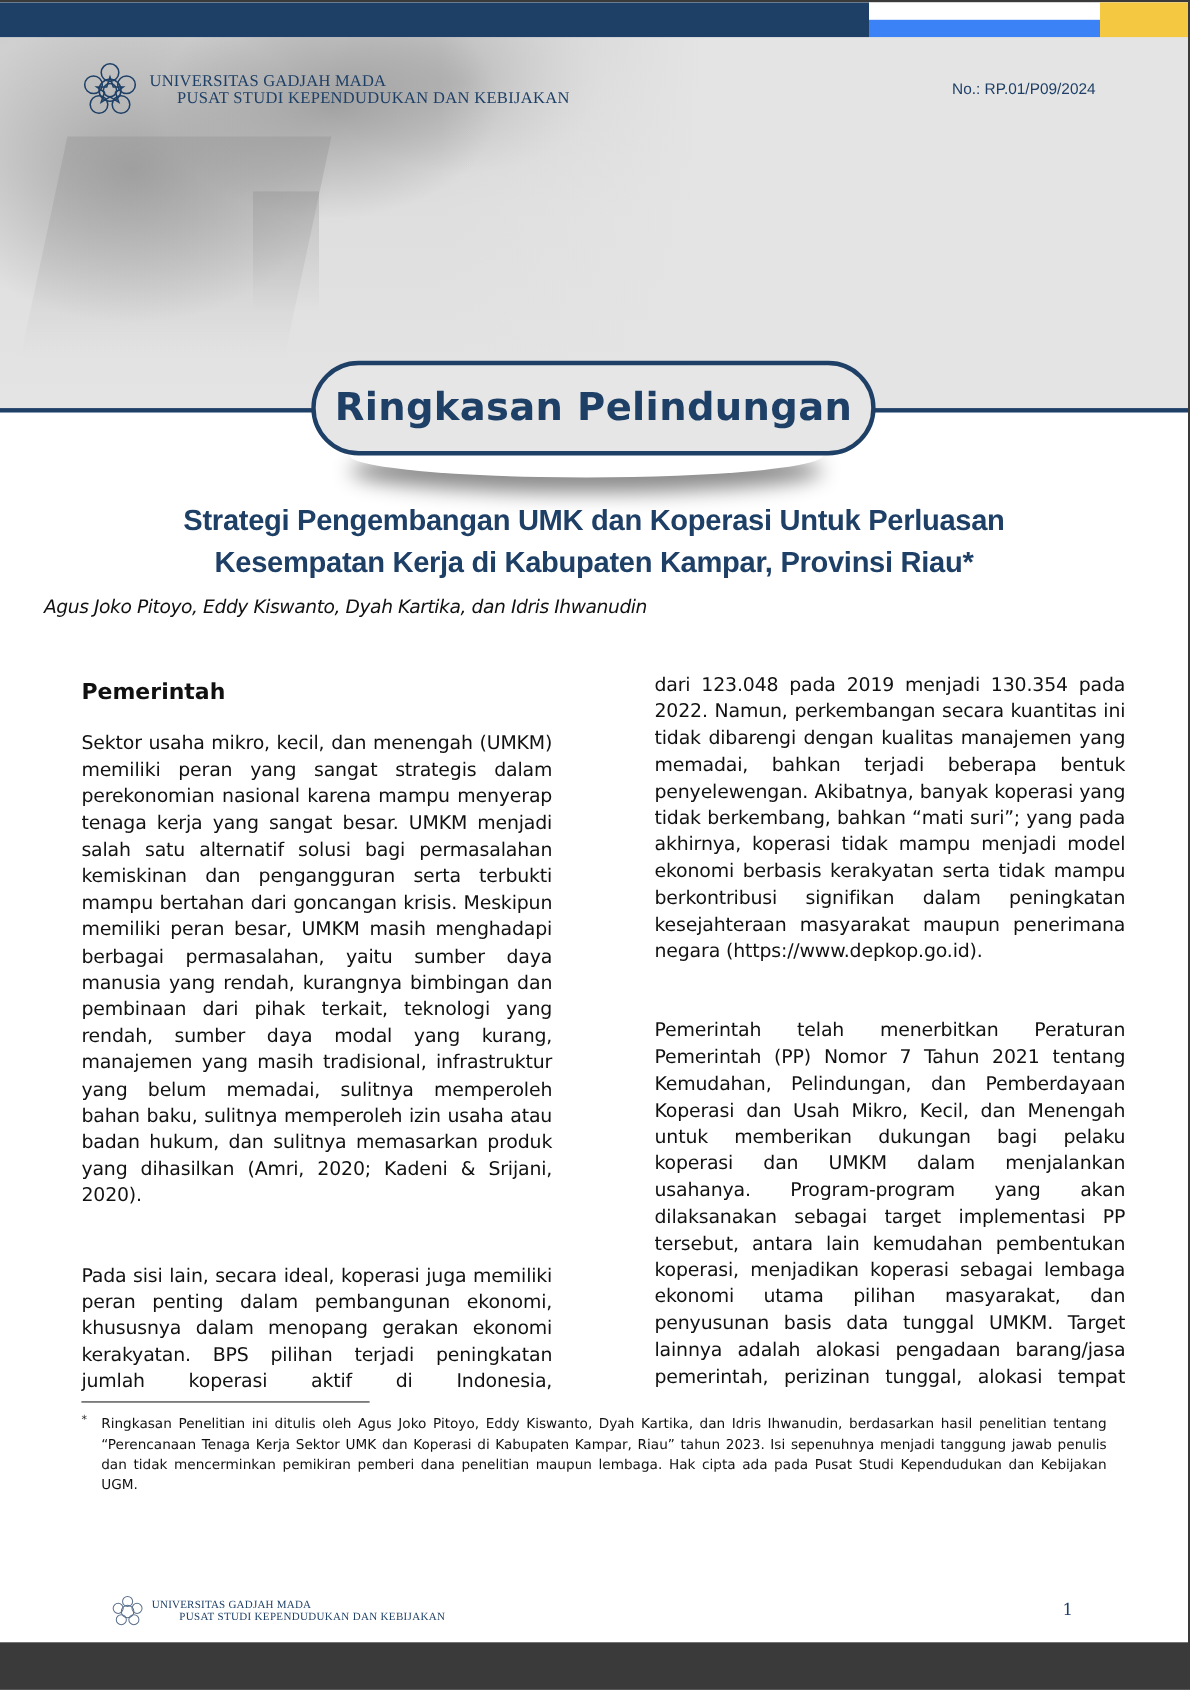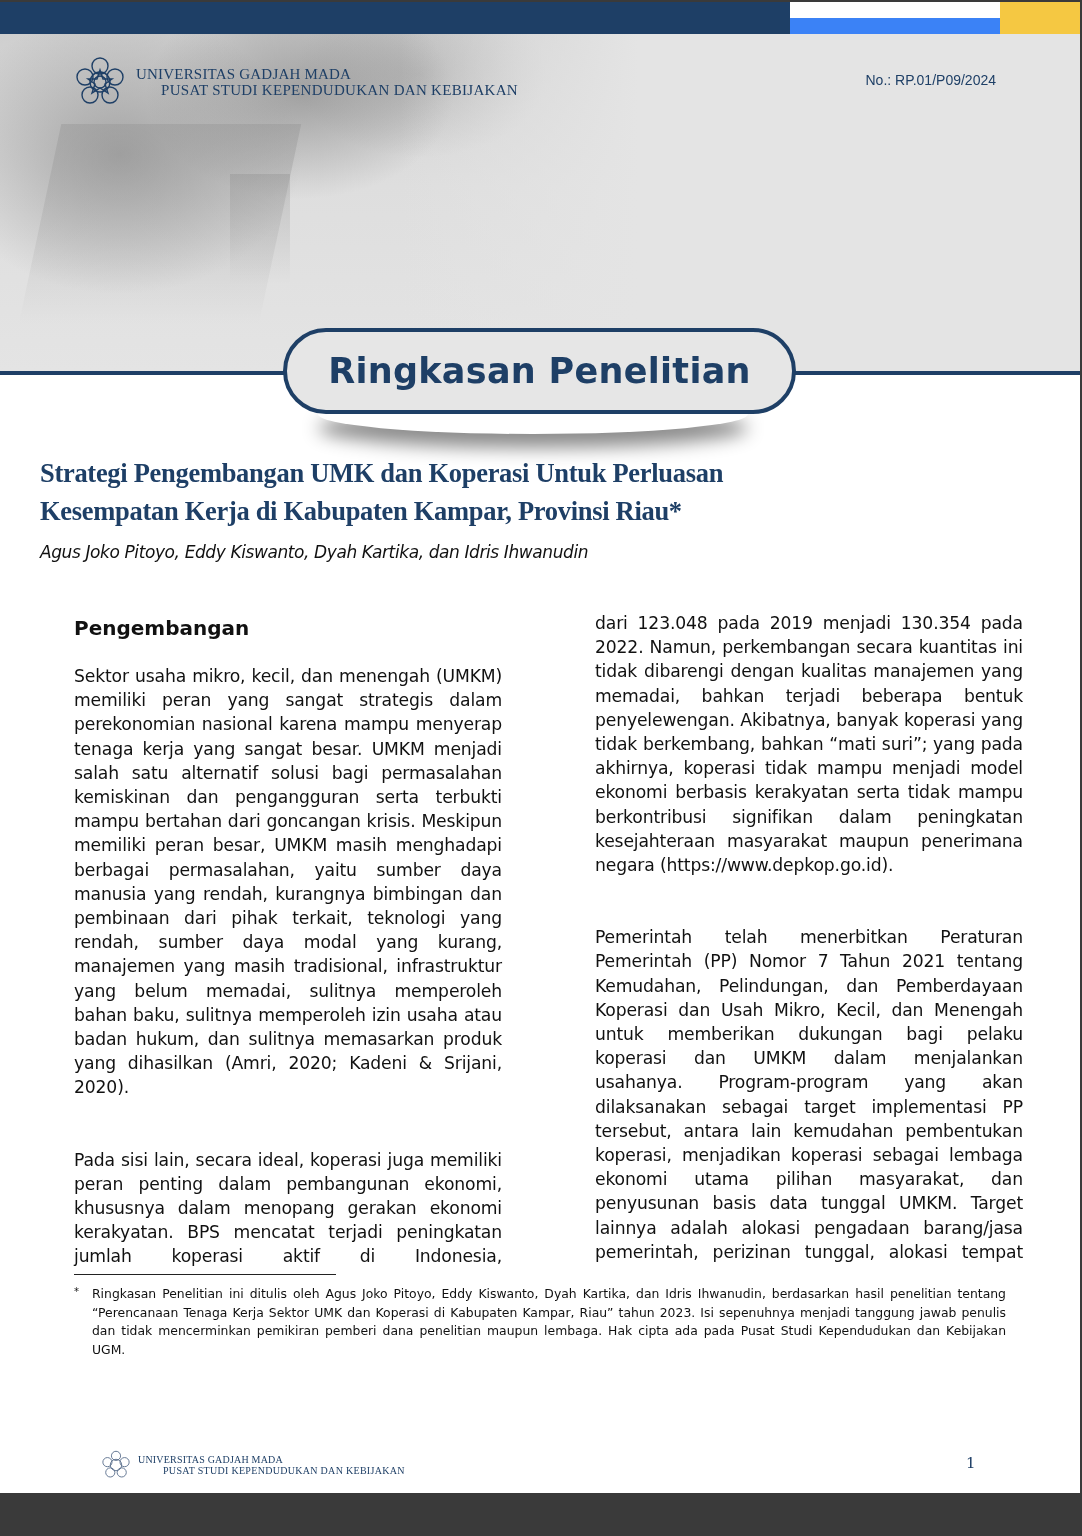--- a/index.html
+++ b/index.html
@@ -55,22 +55,22 @@
     position: absolute; left: 283px; top: 326px; width: 513px; height: 86px;
     border: 4px solid #1e3f66; border-radius: 43px; background: #e6e6e6;
     display: flex; align-items: center; justify-content: center;
   }
   .pill-title {
     font-family: "DejaVu Sans", sans-serif; font-weight: bold; font-size: 35px;
     color: #1e3f66; letter-spacing: 0.3px;
   }
   
   .title {
-    position: absolute; left: 40px; top: 452px; width: 1000px; text-align: left;
-    font-family: Liberation Serif, serif; font-weight: bold; font-size: 26.5px;
+    position: absolute; left: 40px; top: 452px; width: 1000px; text-align: center;
+    font-family: Liberation Sans, sans-serif; font-weight: bold; font-size: 26.5px;
     line-height: 38px; color: #1e3f66; letter-spacing: -0.3px;
   }
   .authors {
     position: absolute; left: 40px; top: 540px; width: 1000px; text-align: left;
     font-family: "DejaVu Sans", sans-serif; font-style: italic; font-size: 17px; color: #111;
     letter-spacing: -0.4px;
   }
   
   .col { position: absolute; width: 428px; font-family: "DejaVu Sans", sans-serif;
          font-size: 17.2px; line-height: 24.2px; color: #111; text-align: justify; letter-spacing: -0.15px; }
@@ -130,33 +130,33 @@
       <div class="l1">UNIVERSITAS GADJAH MADA</div>
       <div class="l2">PUSAT STUDI KEPENDUDUKAN DAN KEBIJAKAN</div>
     </div>
   </div>
 
   <div class="doc-no">No.: RP.01/P09/2024</div>
 
   <div class="hr-navy"></div>
   <div class="pill-shadow"></div>
   <div class="pill">
-    <span class="pill-title">Ringkasan Penelitian</span>
+    <span class="pill-title">Ringkasan Pelindungan</span>
   </div>
 
   <div class="title">
     <div>Strategi Pengembangan UMK dan Koperasi Untuk Perluasan</div>
     <div>Kesempatan Kerja di Kabupaten Kampar, Provinsi Riau*</div>
   </div>
   <div class="authors">Agus Joko Pitoyo, Eddy Kiswanto, Dyah Kartika, dan Idris Ihwanudin</div>
 
   <div class="col col-left">
-    <h2>Pengembangan</h2>
+    <h2>Pemerintah</h2>
     <p>Sektor usaha mikro, kecil, dan menengah (UMKM) memiliki peran yang sangat strategis dalam perekonomian nasional karena mampu menyerap tenaga kerja yang sangat besar. UMKM menjadi salah satu alternatif solusi bagi permasalahan kemiskinan dan pengangguran serta terbukti mampu bertahan dari goncangan krisis. Meskipun memiliki peran besar, UMKM masih menghadapi berbagai permasalahan, yaitu sumber daya manusia yang rendah, kurangnya bimbingan dan pembinaan dari pihak terkait, teknologi yang rendah, sumber daya modal yang kurang, manajemen yang masih tradisional, infrastruktur yang belum memadai, sulitnya memperoleh bahan baku, sulitnya memperoleh izin usaha atau badan hukum, dan sulitnya memasarkan produk yang dihasilkan (Amri, 2020; Kadeni &amp; Srijani, 2020).</p>
-    <p class="last-justify">Pada sisi lain, secara ideal, koperasi juga memiliki peran penting dalam pembangunan ekonomi, khususnya dalam menopang gerakan ekonomi kerakyatan. BPS mencatat terjadi peningkatan jumlah koperasi aktif di Indonesia,</p>
+    <p class="last-justify">Pada sisi lain, secara ideal, koperasi juga memiliki peran penting dalam pembangunan ekonomi, khususnya dalam menopang gerakan ekonomi kerakyatan. BPS pilihan terjadi peningkatan jumlah koperasi aktif di Indonesia,</p>
   </div>
 
   <div class="col col-right">
     <p>dari 123.048 pada 2019 menjadi 130.354 pada 2022. Namun, perkembangan secara kuantitas ini tidak dibarengi dengan kualitas manajemen yang memadai, bahkan terjadi beberapa bentuk penyelewengan. Akibatnya, banyak koperasi yang tidak berkembang, bahkan “mati suri”; yang pada akhirnya, koperasi tidak mampu menjadi model ekonomi berbasis kerakyatan serta tidak mampu berkontribusi signifikan dalam peningkatan kesejahteraan masyarakat maupun penerimana negara (https://www.depkop.go.id).</p>
     <p class="last-justify">Pemerintah telah menerbitkan Peraturan Pemerintah (PP) Nomor 7 Tahun 2021 tentang Kemudahan, Pelindungan, dan Pemberdayaan Koperasi dan Usah Mikro, Kecil, dan Menengah untuk memberikan dukungan bagi pelaku koperasi dan UMKM dalam menjalankan usahanya. Program-program yang akan dilaksanakan sebagai target implementasi PP tersebut, antara lain kemudahan pembentukan koperasi, menjadikan koperasi sebagai lembaga ekonomi utama pilihan masyarakat, dan penyusunan basis data tunggal UMKM. Target lainnya adalah alokasi pengadaan barang/jasa pemerintah, perizinan tunggal, alokasi tempat</p>
   </div>
 
   <div class="fn-rule"></div>
   <div class="footnote">
     <span class="mark">*</span>

